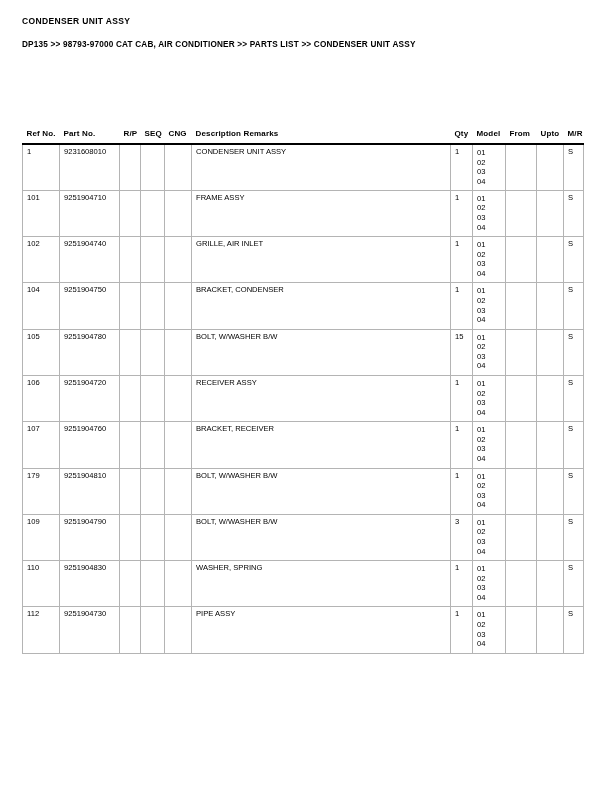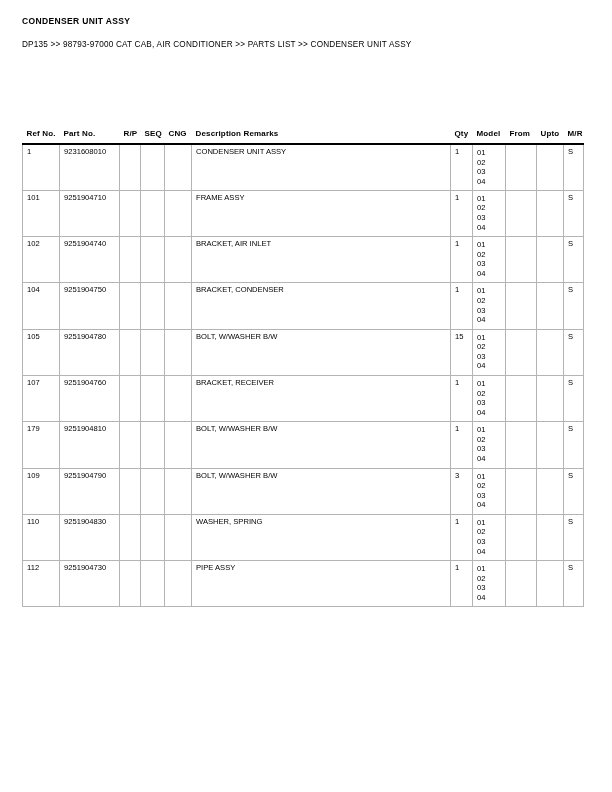--- a/index.html
+++ b/index.html
@@ -34,21 +34,21 @@
     font-weight: bold;
     letter-spacing: 0.35px;
     white-space: nowrap;
   }
 
   .breadcrumb {
     position: absolute;
     left: 22px;
     top: 40px;
     font-size: 8.2px;
-    font-weight: normal;
+    font-weight: bold;
     letter-spacing: 0.2px;
     white-space: nowrap;
   }
 
   
   .table-wrap {
     position: absolute;
     left: 22px;
     top: 86px;
     width: 562px;
@@ -197,21 +197,21 @@
             <td></td>
             <td></td>
             <td>S</td>
           </tr>
           <tr>
             <td>102</td>
             <td>9251904740</td>
             <td></td>
             <td></td>
             <td></td>
-            <td>BRACKET, AIR INLET</td>
+            <td>GRILLE, AIR INLET</td>
             <td>1</td>
             <td>
               <div class="model-stack">
                 <span>01</span>
                 <span>02</span>
                 <span>03</span>
                 <span>04</span>
               </div>
             </td>
             <td></td>
@@ -239,20 +239,40 @@
             <td>S</td>
           </tr>
           <tr>
             <td>105</td>
             <td>9251904780</td>
             <td></td>
             <td></td>
             <td></td>
             <td>BOLT, W/WASHER B/W</td>
             <td>15</td>
+            <td>
+              <div class="model-stack">
+                <span>01</span>
+                <span>02</span>
+                <span>03</span>
+                <span>04</span>
+              </div>
+            </td>
+            <td></td>
+            <td></td>
+            <td>S</td>
+          </tr>
+          <tr>
+            <td>106</td>
+            <td>9251904720</td>
+            <td></td>
+            <td></td>
+            <td></td>
+            <td>RECEIVER ASSY</td>
+            <td>1</td>
             <td>
               <div class="model-stack">
                 <span>01</span>
                 <span>02</span>
                 <span>03</span>
                 <span>04</span>
               </div>
             </td>
             <td></td>
             <td></td>

